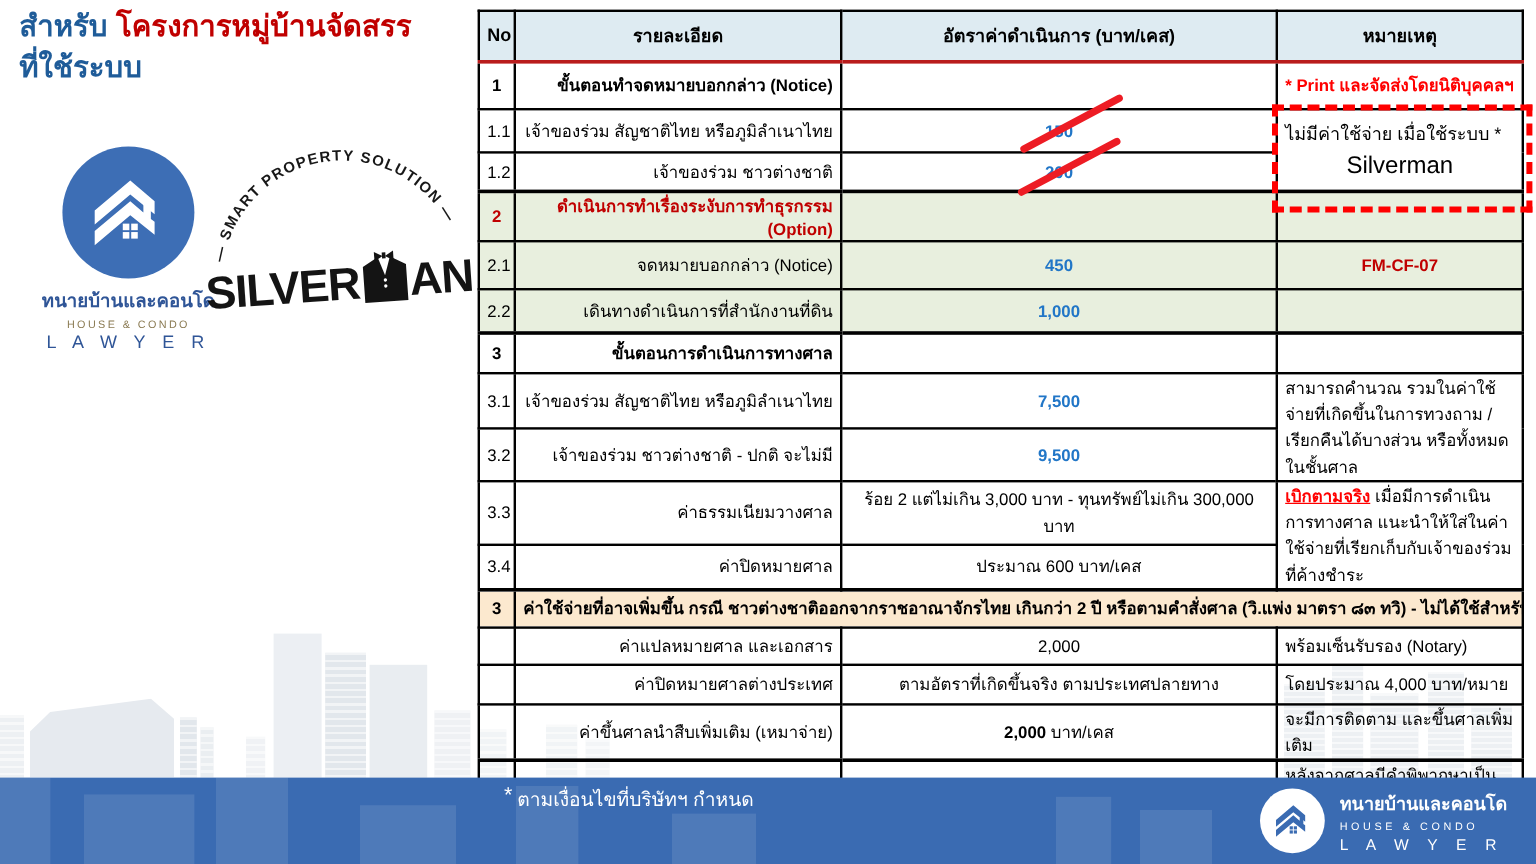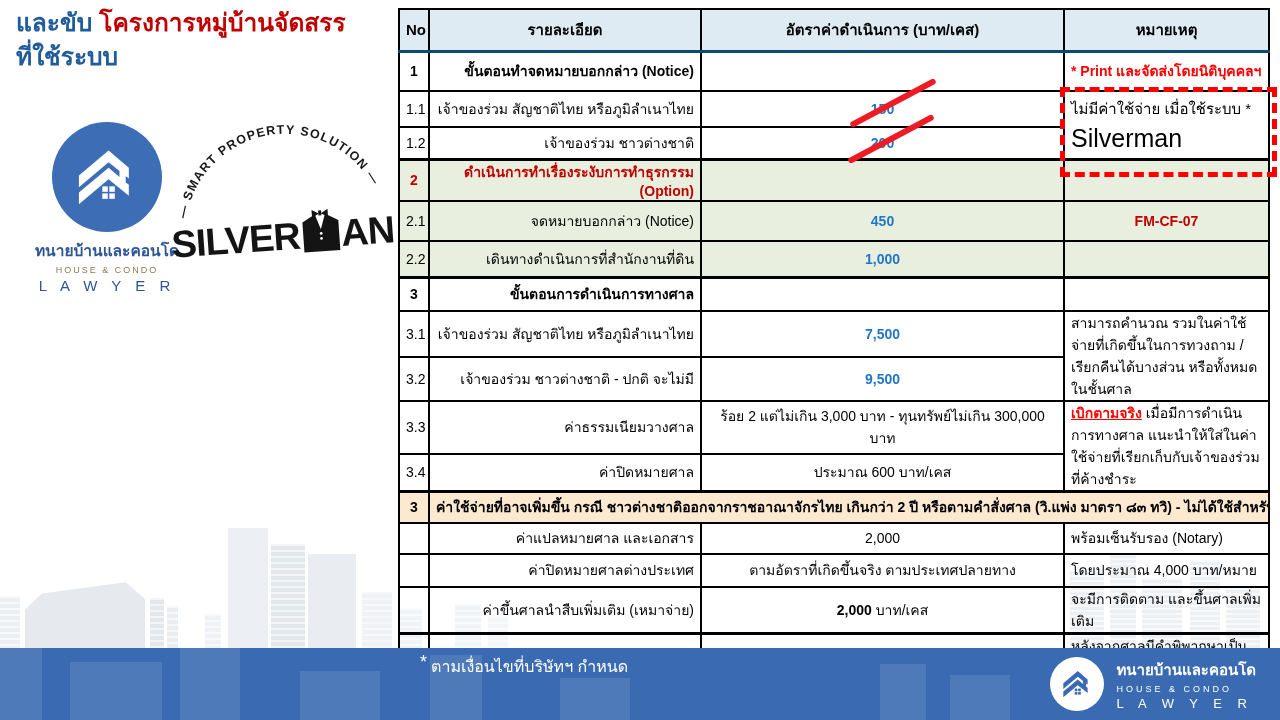--- a/index.html
+++ b/index.html
@@ -32,40 +32,40 @@
   .skyline{position:absolute;left:0;top:505px;width:540px;height:143px;z-index:1;}
   .skyline .bld{position:absolute;bottom:0;background:#e2e7ec;
     background-image:repeating-linear-gradient(180deg,rgba(255,255,255,.55) 0 2px,rgba(0,0,0,0) 2px 6px);}
   .skyline-right{position:absolute;left:1060px;top:548px;width:205px;height:100px;z-index:0;opacity:.30;}
   .skyline-right .bld{position:absolute;bottom:0;background:#c7cfd9;
     background-image:repeating-linear-gradient(180deg,rgba(255,255,255,.6) 0 2px,rgba(0,0,0,0) 2px 5px);}
 
   
   table.fees{position:absolute;left:398px;top:8px;width:870px;border-collapse:collapse;table-layout:fixed;z-index:2;}
   .fees th,.fees td{border:2px solid #000;padding:0 6px;vertical-align:middle;overflow:hidden;}
-  .fees th{background:var(--header-bg);font-size:15px;font-weight:bold;height:42px;border-bottom:3px solid #0c4a6e;text-align:center;}
+  .fees th{background:var(--header-bg);font-size:15px;font-weight:bold;height:42px;border-bottom:3px solid #b91c1c;text-align:center;}
   .fees td{font-size:14px;}
   .no{text-align:center;padding:0 2px;}
   .desc{text-align:right;padding-left:20px;}
   .indent{padding-left:44px;}
   .rate{text-align:center;}
   .note{text-align:left;padding-left:9px;padding-right:6px;}
   .sm{font-size:13.5px;}
   .b{font-weight:bold;}
   .blue{color:var(--number-blue);font-size:16px;font-weight:bold;}
   .red-bright{color:var(--alert-red);}
   .red-dark{color:var(--accent-red);}
   .u{text-decoration:underline;}
   .clip{white-space:nowrap;overflow:hidden;padding-left:8px;font-size:14.5px;}
   tr.green{background:var(--green-bg);}
   tr.orange{background:var(--orange-bg);}
   tr.bt3 td{border-top:3px solid #000;}
   .block{display:block;}
   .silverman-cell .th-line{font-size:15px;}
-  .silverman-cell .latin-line{font-size:25px;margin-top:3px;}
+  .silverman-cell .latin-line{font-size:20px;margin-top:3px;text-align:center;}
 
   
   .strike{position:absolute;width:96px;height:6px;background:#ED1C24;border-radius:3px;transform:rotate(-28deg);z-index:5;}
   .strike-1{left:845px;top:100px;}
   .strike-2{left:843px;top:136px;}
   .dashed-box{position:absolute;left:1060px;top:87px;width:217px;height:90px;border:5px dashed var(--alert-red);z-index:5;}
 
   
   .footer{position:absolute;left:0;top:648px;width:1280px;height:72px;background:var(--footer-blue);z-index:4;}
   .footer .fb{position:absolute;bottom:0;background:rgba(255,255,255,.10);}
@@ -76,21 +76,21 @@
   .footer-circle{width:54px;height:54px;border-radius:50%;background:#fff;display:flex;align-items:center;justify-content:center;}
   .fl-th{font-size:15px;font-weight:bold;color:#fff;}
   .fl-en{font-size:9px;letter-spacing:3px;color:#fff;margin-top:2px;}
   .fl-law{font-size:13px;letter-spacing:6px;color:#fff;margin-top:2px;}
 </style>
 </head>
 <body>
 
 <div class="title">
   <div>
-    <span class="blue-t sp">และขับ</span><span class="red-t">โครงการหมู่บ้านจัดสรร</span>
+    <span class="blue-t sp">สำหรับ</span><span class="red-t">โครงการหมู่บ้านจัดสรร</span>
   </div>
   <div><span class="blue-t">ที่ใช้ระบบ</span></div>
 </div>
 
 <div class="lawyer-logo">
   <div class="lawyer-circle">
     <svg width="78" height="78" viewBox="0 0 100 100">
       <path d="M14 48 L52 16 L78 38 L78 52 L52 31 L14 63 Z" fill="#fff"></path>
       <path d="M14 70 L52 38 L66 50 L66 42 L74 42 L74 57 L78 60 L78 74 L52 53 L14 85 Z" fill="#fff"></path>
       <rect x="44" y="62" width="7" height="7" fill="#fff"></rect>

